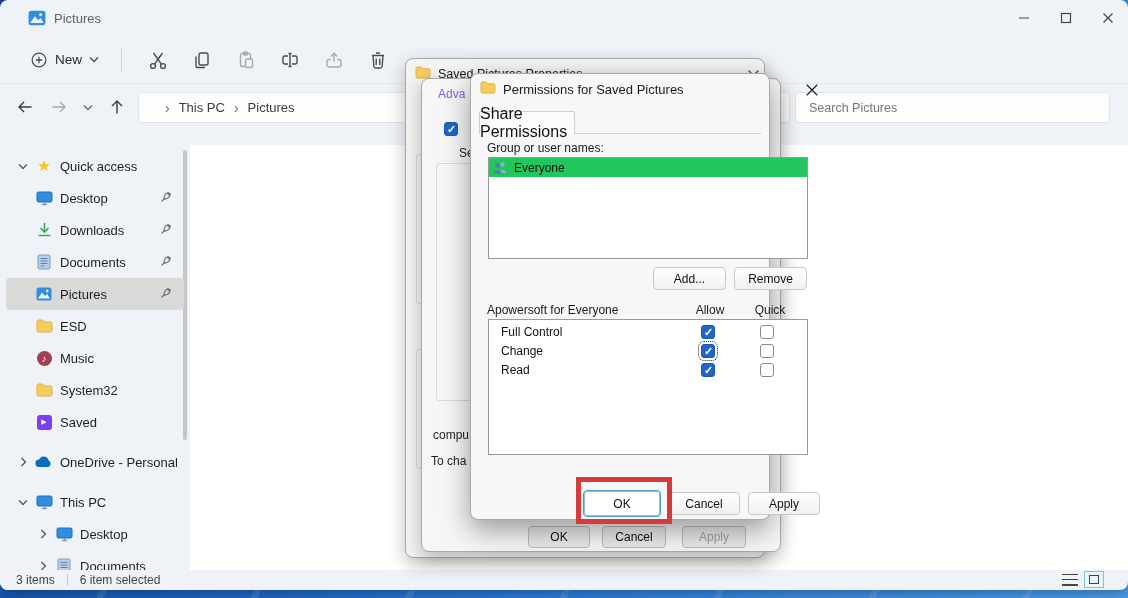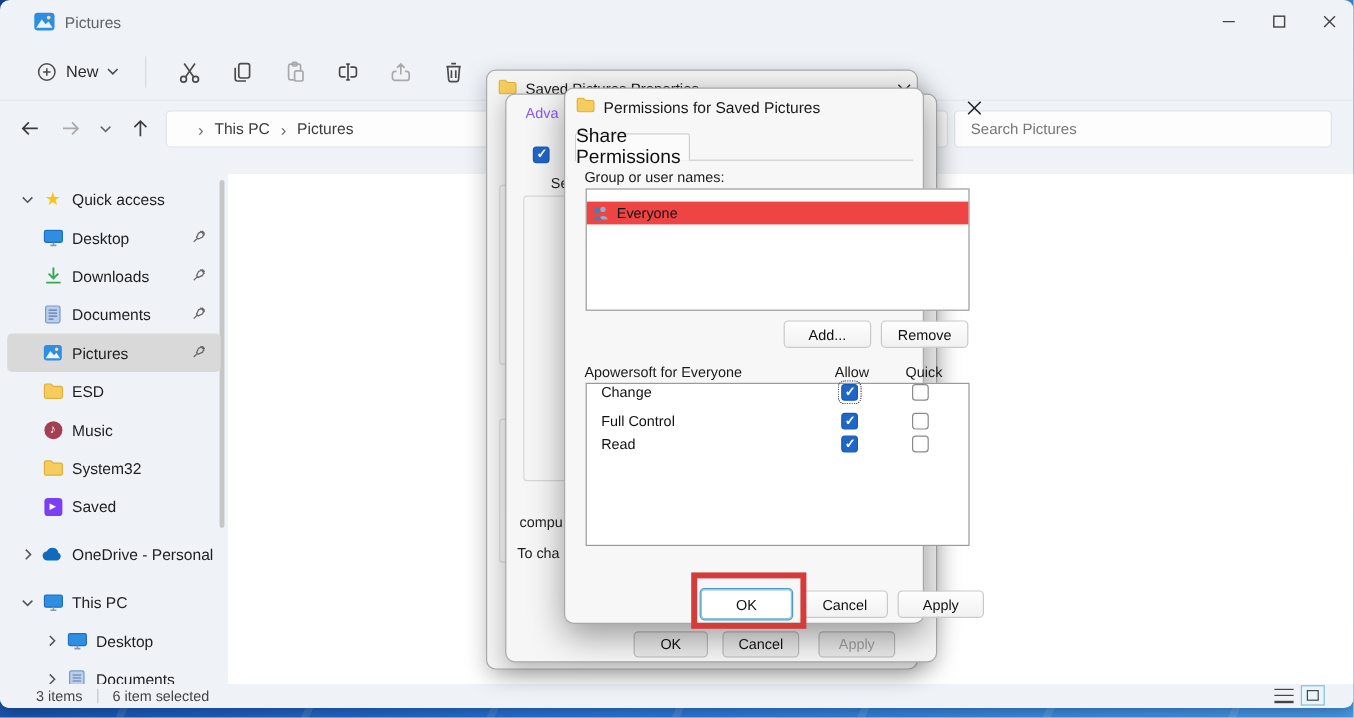--- a/index.html
+++ b/index.html
@@ -43,21 +43,21 @@
   .chev.none{ visibility:hidden; }
   .sb-ic{ width:20px; height:18px; margin:0 6px 0 2px; display:flex; align-items:center; justify-content:center; flex:none; }
   .sb-label{ flex:1; white-space:nowrap; overflow:hidden; }
   .pin{ position:absolute; right:12px; top:9px; color:#6b6b6b; }
   .indent1{ padding-left:28px; }
   
   .content{ flex:1; background:#fff; position:relative; }
   .folder-item{ position:absolute; width:110px; text-align:center; }
   .folder-item .fname{ font-size:13px; color:#1f1f1f; margin-top:6px; }
   
-  .statusbar{ position:absolute; left:0; right:16px; bottom:0; height:20px; background:#eff3f8; display:flex; align-items:center; font-size:12px; color:#444; padding-left:30px; }
+  .statusbar{ position:absolute; left:0; right:16px; bottom:0; height:20px; background:#eff3f8; display:flex; align-items:center; font-size:12px; color:#444; padding-left:16px; }
   .st-sep{ width:1px; height:12px; background:#c9c9c9; margin:0 12px; }
   .view-ics{ position:absolute; right:8px; top:1px; display:flex; align-items:center; gap:6px; }
   .view-list{ width:16px; height:12px; display:flex; flex-direction:column; justify-content:space-between; }
   .view-list i{ display:block; height:1.6px; background:#444; }
   .view-thumb-wrap{ width:20px; height:17px; border:1px solid #86c0da; background:#eaf5fb; display:flex; align-items:center; justify-content:center; }
   .view-thumb{ width:10px; height:9px; border:1.6px solid #444; }
   
   .dlg{ position:absolute; border-radius:8px; border:1px solid #a9a9a9; }
   .dlg-title{ position:absolute; left:0; top:0; right:0; height:30px; }
   .dlg-title .ttl{ position:absolute; left:32px; top:8px; font-size:12.5px; color:#1a1a1a; white-space:nowrap; }
@@ -72,21 +72,21 @@
     font-size:12px; color:#111; display:flex; align-items:center; justify-content:center; }
   .cbtn.gray{ background:#e9e9e9; border-color:#bcbcbc; height:22px; }
   .cbtn.disabled{ color:#9f9f9f; }
   .cbtn.focusring{ border:1px solid #4d9cc6; box-shadow:inset 0 0 0 1px #8cc4de; background:#fff; }
   .tab{ position:absolute; left:8px; top:37px; width:96px; height:23px; background:#fbfbfb; border:1px solid #cfcfcf; border-bottom:none;
     border-radius:2px 2px 0 0; font-size:16px; color:#111; display:flex; align-items:center; justify-content:center; z-index:2; }
   .tabline{ position:absolute; left:8px; right:8px; top:59px; border-top:1px solid #cfcfcf; }
   .dlabel{ position:absolute; font-size:12px; color:#1a1a1a; white-space:nowrap; }
   .listbox{ position:absolute; background:#fff; border:1px solid #9a9a9a; }
   .lb-row{ height:19px; display:flex; align-items:center; padding-left:4px; font-size:12px; color:#111; }
-  .lb-row.sel{ background:#ef4444;margin-top:10px; }
+  .lb-row.sel{ background:#22c55e; }
   .chk{ width:14px; height:14px; border:1px solid #8a8a8a; background:#fff; border-radius:3px; position:absolute; }
   .chk.on{ background:#2066c6; border-color:#1a5ab2; }
   .chk.on::after{ content:"✓"; color:#fff; font-size:11px; font-weight:bold; position:absolute; left:2px; top:0px; line-height:12px; }
   .chk.focus{ outline:1px dotted #222; outline-offset:2px; }
   .perm-row-label{ position:absolute; left:12px; font-size:12px; color:#111; }
   .redbox{ position:absolute; left:576px; top:477px; width:96px; height:47px; border:5px solid #d43c3c; z-index:40; }
   svg{ display:block; }
 </style>
 </head>
 <body>
@@ -470,30 +470,30 @@
     </div>
   </div>
   <div class="cbtn" style="left:182px;top:193px;width:73px">Add...</div>
   <div class="cbtn" style="left:263px;top:193px;width:73px">Remove</div>
 
   <div class="dlabel" style="left:16px;top:229px">Apowersoft for Everyone</div>
   <div class="dlabel" style="left:214px;top:229px;width:50px;text-align:center">Allow</div>
   <div class="dlabel" style="left:274px;top:229px;width:50px;text-align:center">Quick</div>
 
   <div class="listbox" style="left:17px;top:245px;width:320px;height:136px">
+    <div style="position:relative;height:19px;margin-top:5px">
+      <span class="perm-row-label">Full Control</span>
+      <span class="chk on" style="left:212px;top:0"></span>
+      <span class="chk" style="left:271px;top:0"></span>
+    </div>
     <div style="position:relative;height:19px">
       <span class="perm-row-label">Change</span>
       <span class="chk on focus" style="left:212px;top:0"></span>
       <span class="chk" style="left:271px;top:0"></span>
     </div>
-    <div style="position:relative;height:19px;margin-top:5px">
-      <span class="perm-row-label">Full Control</span>
-      <span class="chk on" style="left:212px;top:0"></span>
-      <span class="chk" style="left:271px;top:0"></span>
-    </div>
     <div style="position:relative;height:19px">
       <span class="perm-row-label">Read</span>
       <span class="chk on" style="left:212px;top:0"></span>
       <span class="chk" style="left:271px;top:0"></span>
     </div>
   </div>
 
   <div class="cbtn focusring" style="left:112px;top:416px;width:78px;height:27px">OK</div>
   <div class="cbtn" style="left:197px;top:418px;width:72px">Cancel</div>
   <div class="cbtn" style="left:277px;top:418px;width:72px">Apply</div>

